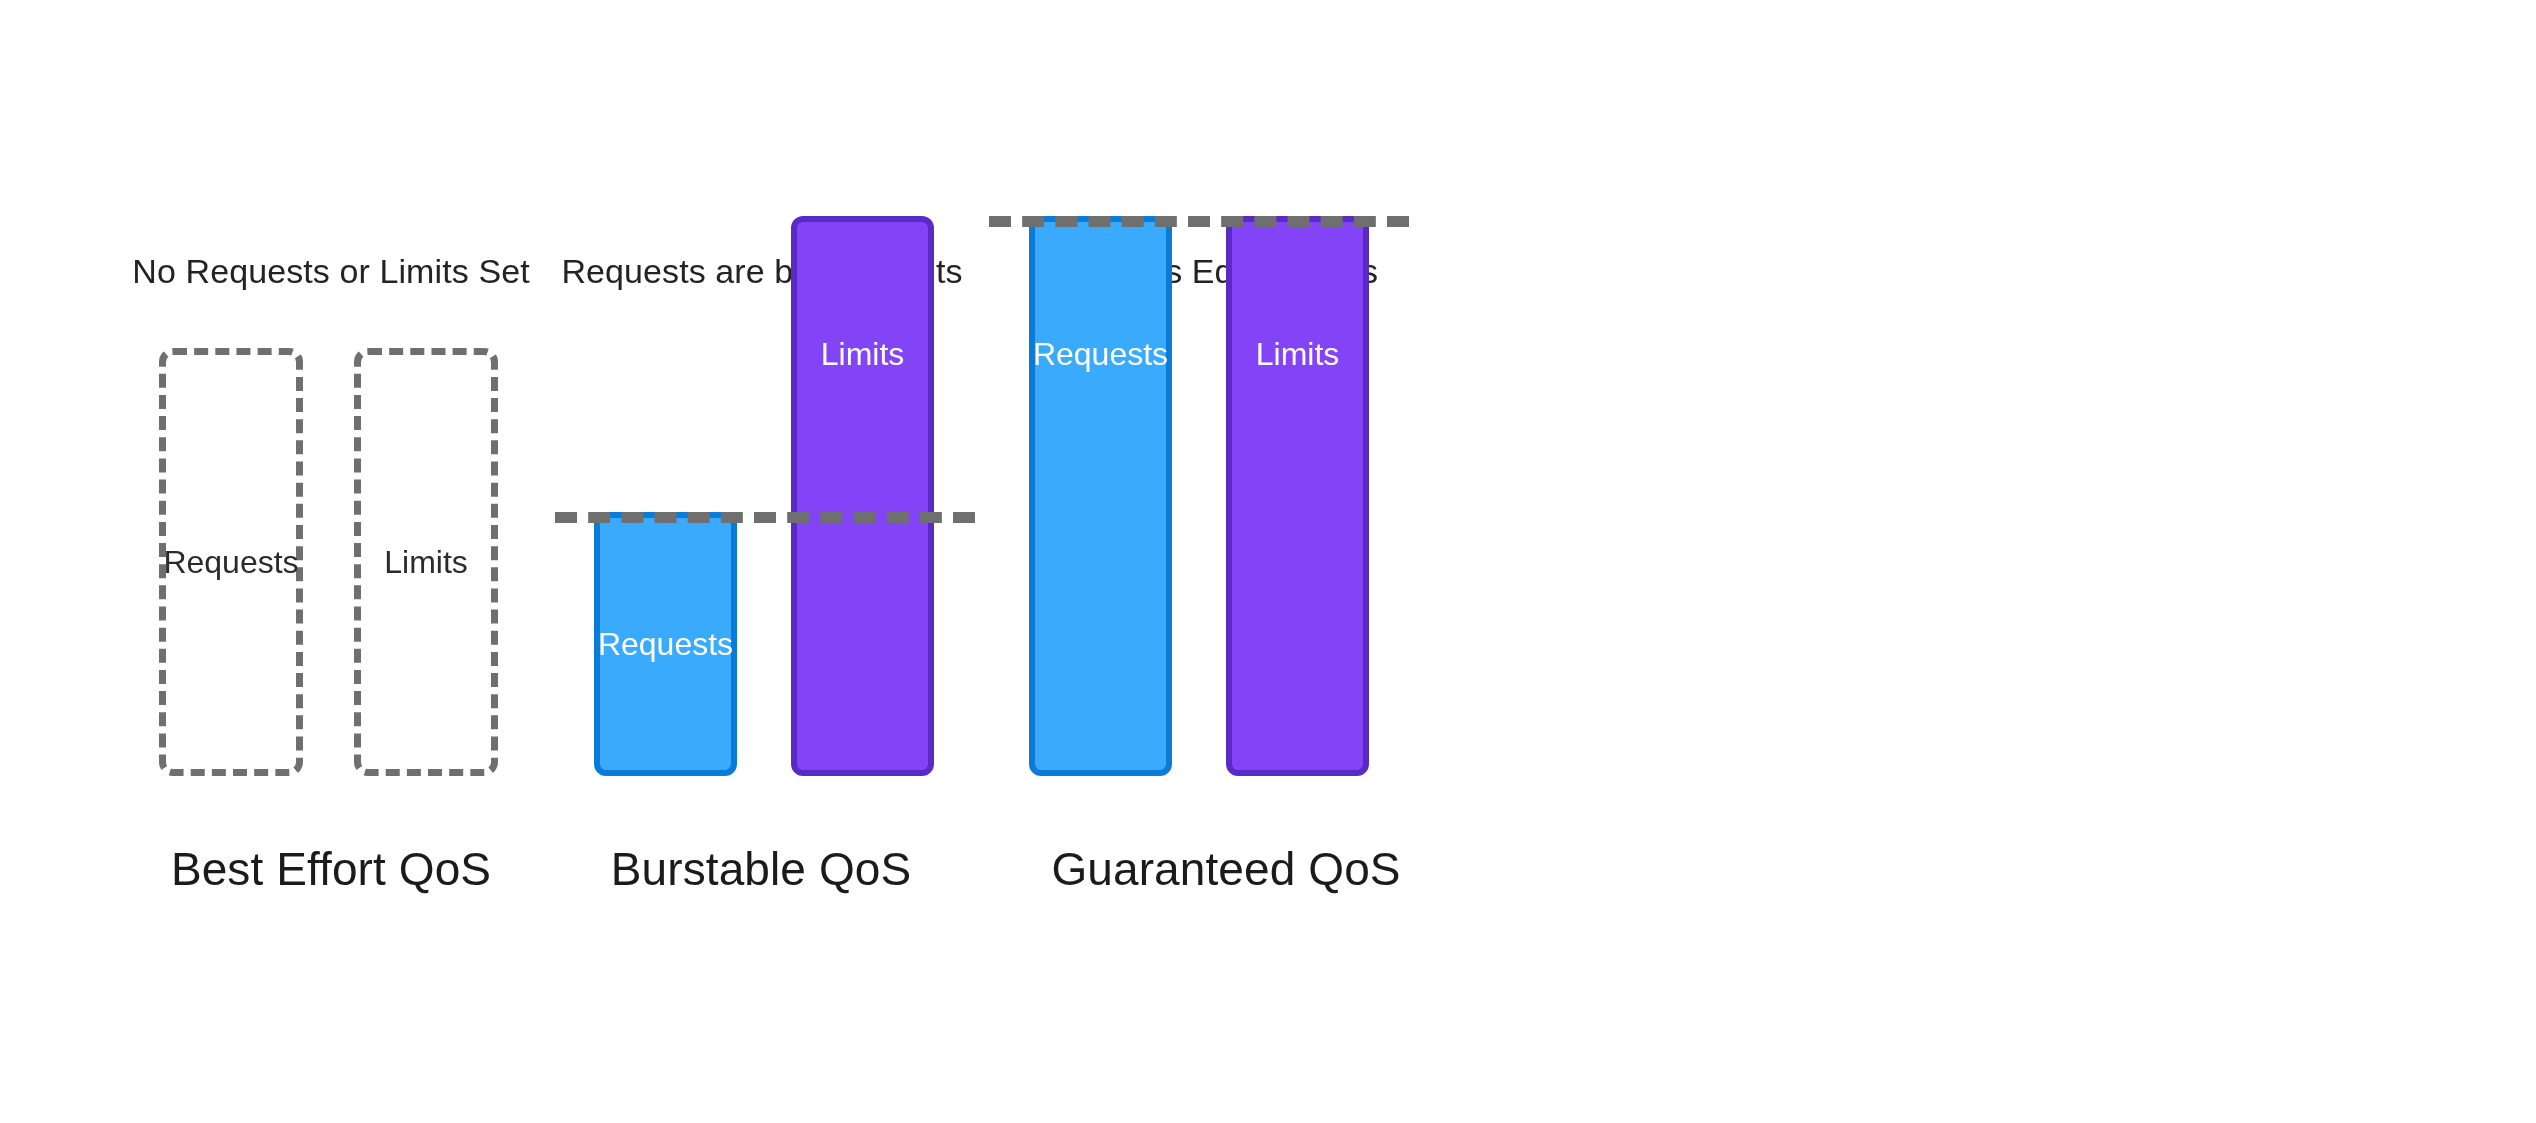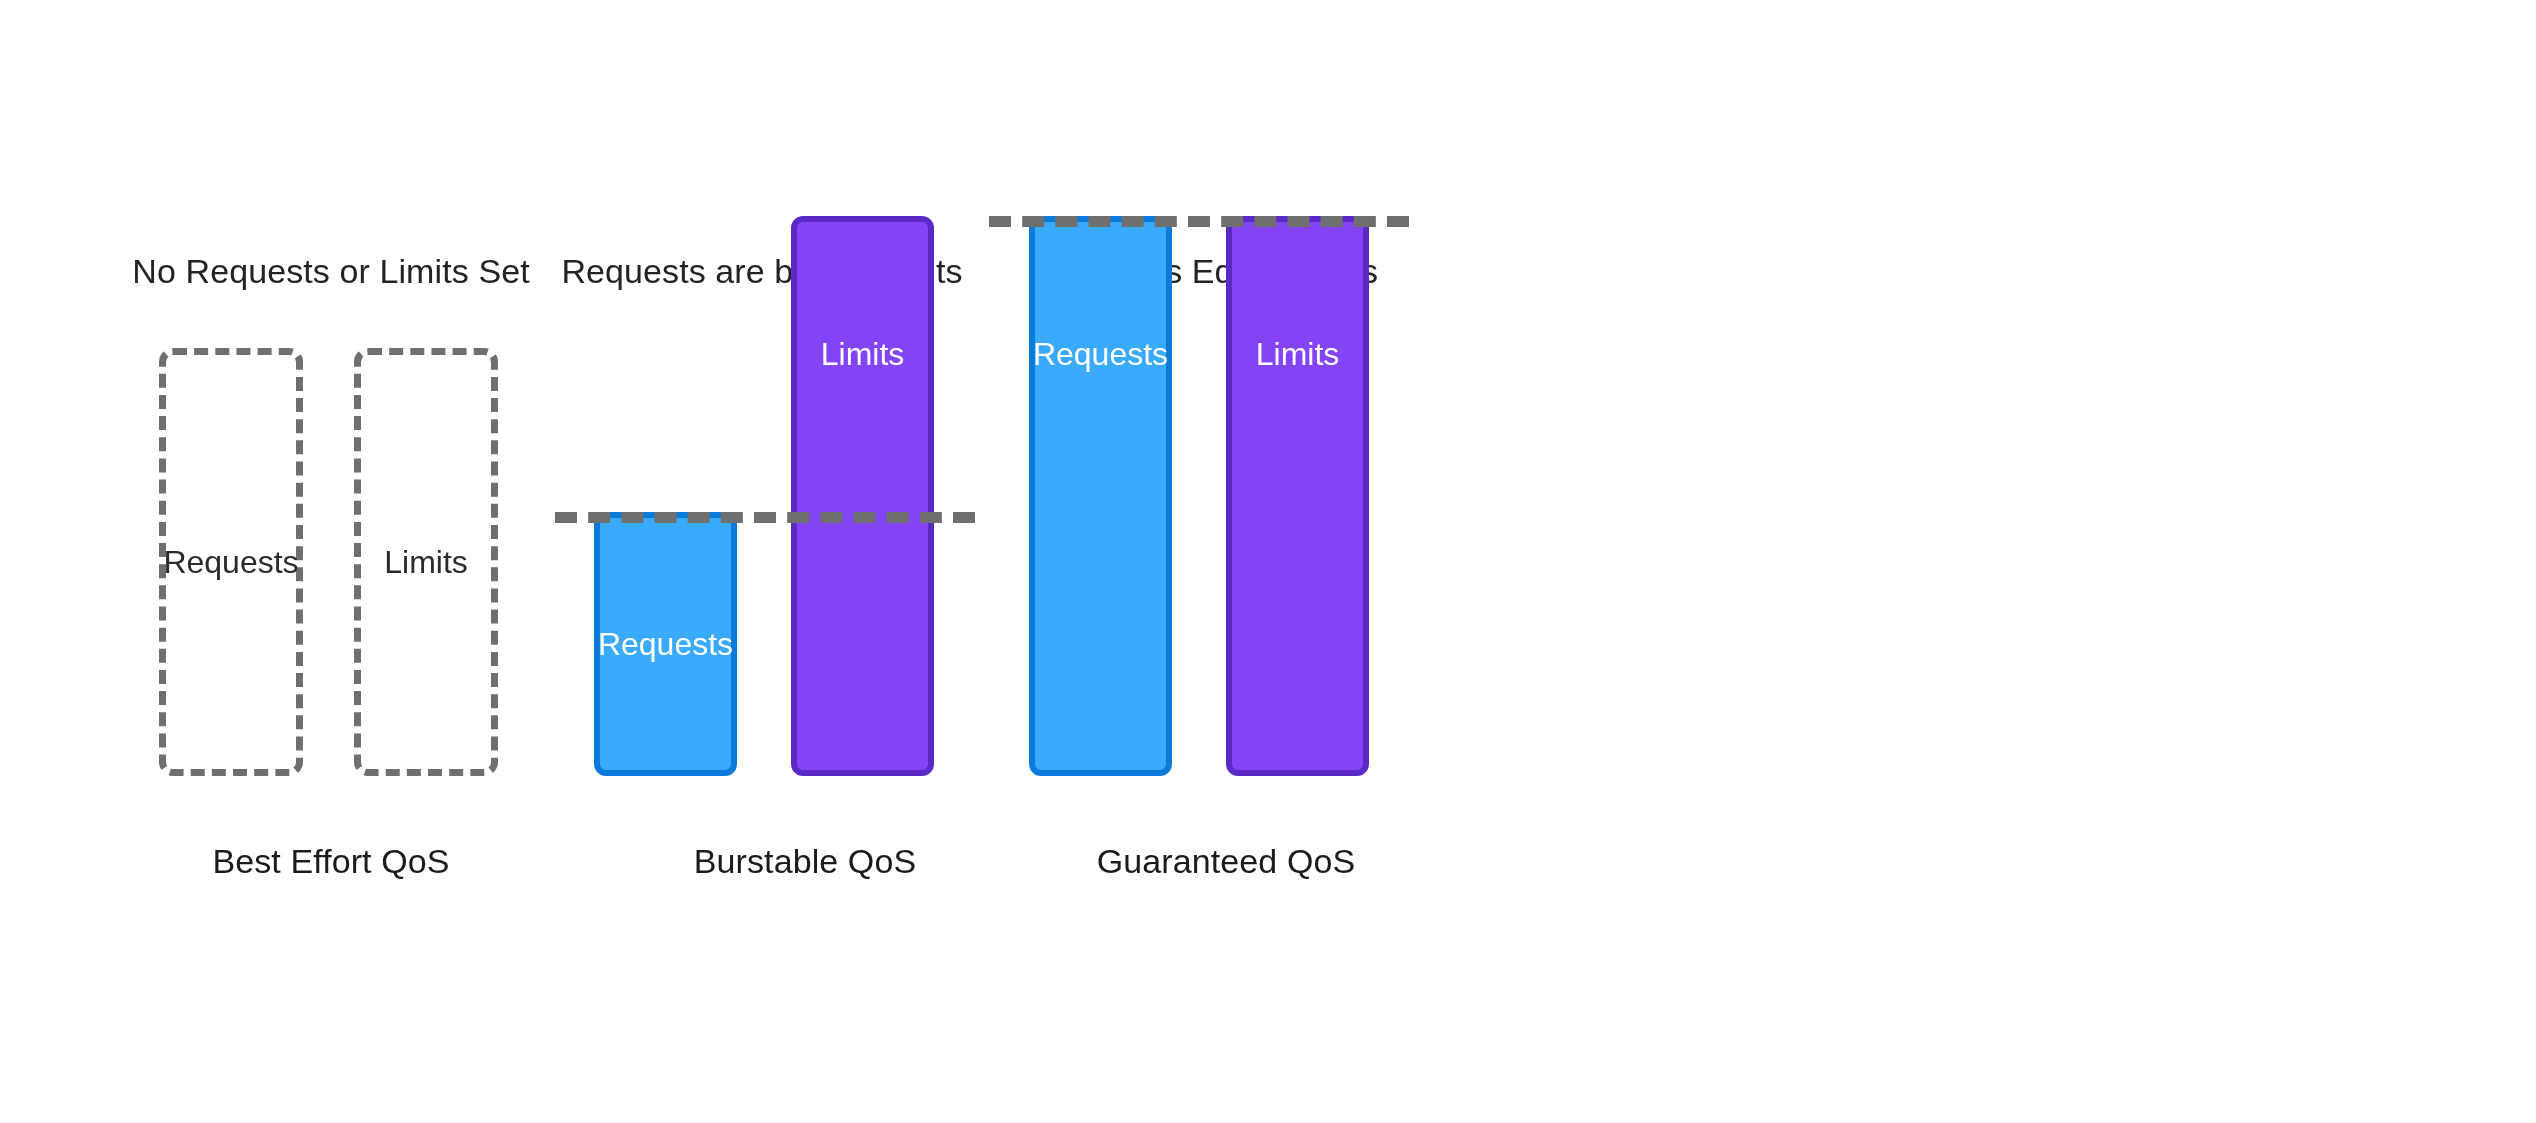--- a/index.html
+++ b/index.html
@@ -28,21 +28,21 @@
     font-size: 34px;
     font-weight: 400;
     color: #232323;
     letter-spacing: 0.1px;
     white-space: nowrap;
     text-align: center;
     transform: translateX(-50%);
   }
   .group-caption {
     position: absolute;
-    font-size: 34px;
+    font-size: 46px;
     font-weight: 400;
     color: #1b1b1b;
     letter-spacing: 0.1px;
     white-space: nowrap;
     text-align: center;
     transform: translateX(-50%);
   }
 
   
   .dashed-box {
@@ -118,21 +118,21 @@
       <span class="bar-label" style="top:50%;">Requests</span>
     </div>
 
     <div class="bar" style="left:791px; top:216px; width:143px; height:560px;
                 background:#8344F7; border-color:#5A2BC4;">
       <span class="bar-label" style="top:132px;">Limits</span>
     </div>
 
     <div class="threshold-line" style="left:555px; top:512px; width:420px;"></div>
 
-    <div class="group-caption" style="left:761px; top:842px;margin-left:44px;">Burstable QoS</div>
+    <div class="group-caption" style="left:761px; top:842px;">Burstable QoS</div>
   </div>
 
   <div>
 
     <div class="group-title" style="left:1208px; top:252px;">Requests Equal Limits</div>
 
     <div class="bar" style="left:1029px; top:216px; width:143px; height:560px;
                 background:#3AAAFC; border-color:#0A7BD8;">
       <span class="bar-label" style="top:132px;">Requests</span>
     </div>

